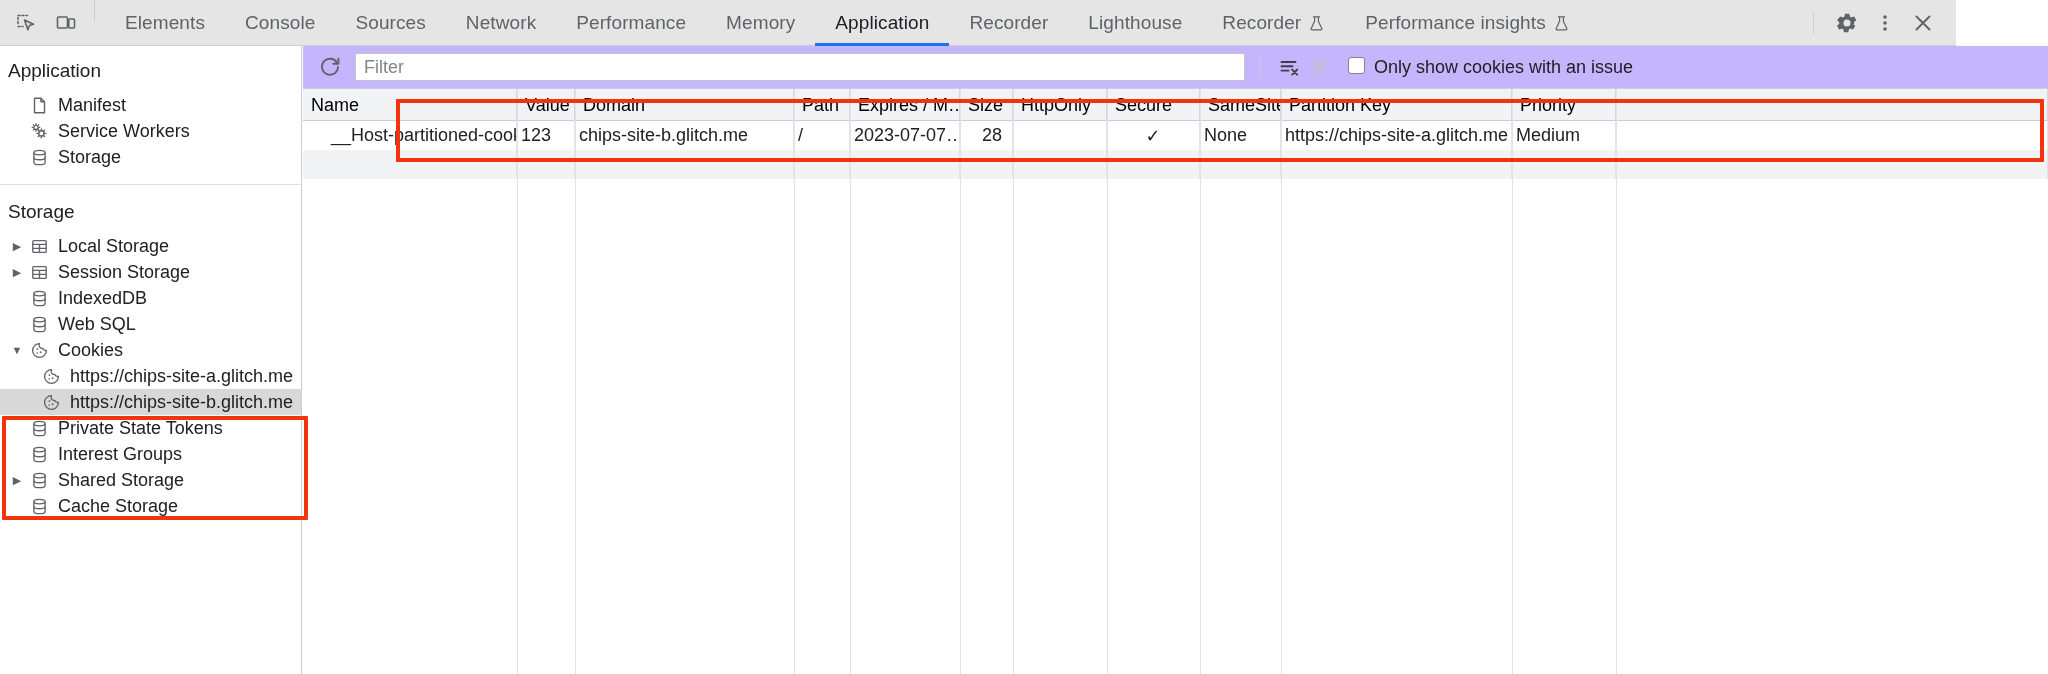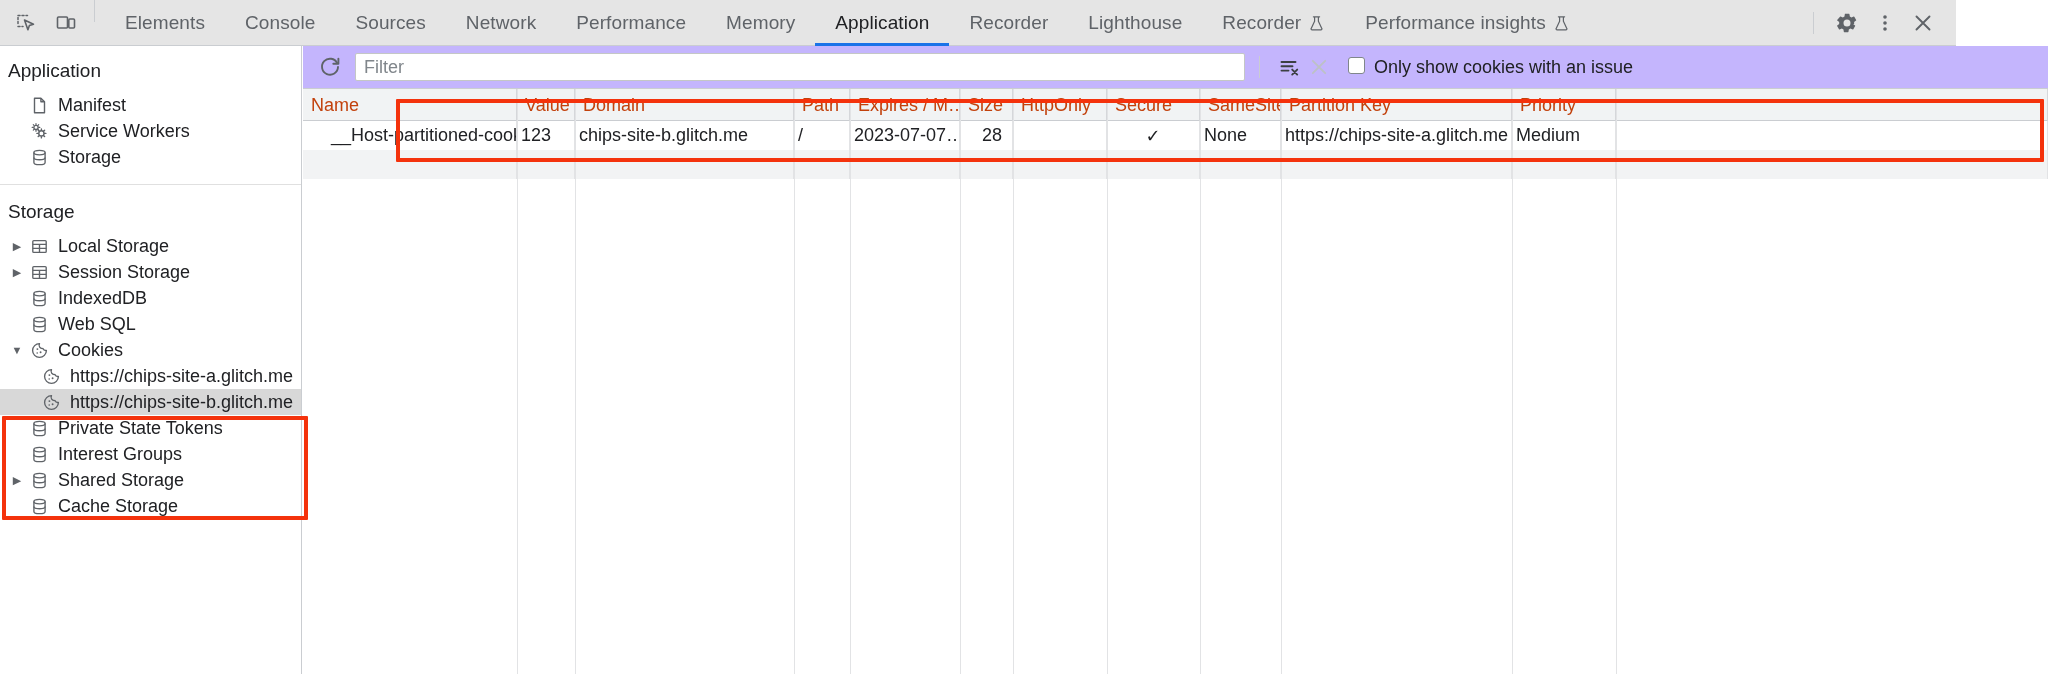--- a/index.html
+++ b/index.html
@@ -122,21 +122,21 @@
     background: #fff;
   }
 
   
   .grid { position: relative; width: 1745px; height: 585px; background: #fff; }
   .grid-row { display: flex; width: 1745px; }
   .gh {
     height: 32px; background: #f1f3f4; border-bottom: 1px solid #cacdd1;
   }
   .gh .cell {
-    font-size: 18px; color: #c2410c; display: flex; align-items: center;
+    font-size: 18px; color: #000000; display: flex; align-items: center;
     padding-left: 8px; border-right: 1px solid #d5d7da; height: 32px;
     white-space: nowrap; overflow: hidden;
   }
   .gr { height: 29px; }
   .gr .cell {
     font-size: 18px; color: #202124; display: flex; align-items: center;
     padding-left: 4px; border-right: 1px solid #e2e3e5; height: 29px;
     white-space: nowrap; overflow: hidden;
   }
   .gr.striped { background: #f2f3f4; }

